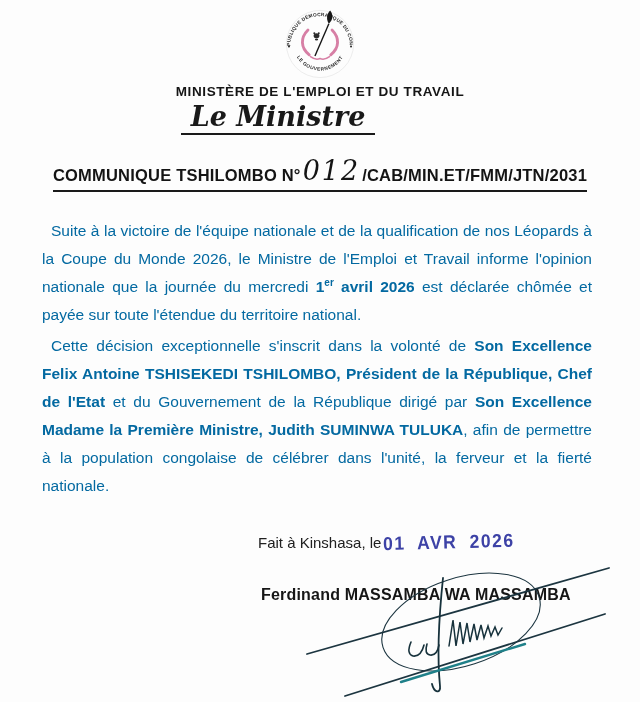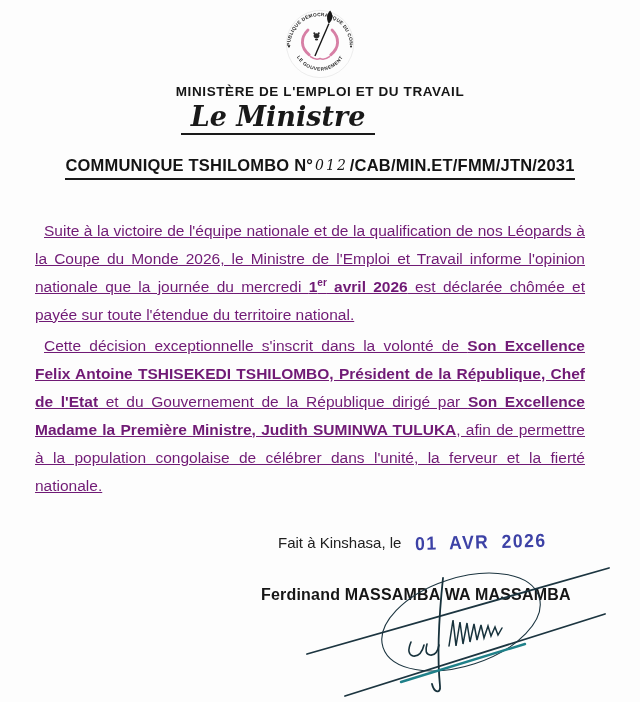--- a/index.html
+++ b/index.html
@@ -41,41 +41,40 @@
     display:inline-block;
     font-size:16.5px;font-weight:bold;color:#141414;
     border-bottom:2.5px solid #1a1a1a;
     padding-bottom:3px;
     letter-spacing:.2px;
     white-space:nowrap;
   }
   .hand-number{
     font-family:"DejaVu Serif", serif;
     font-style:italic;font-weight:400;
-    font-size:14px;letter-spacing:2px;
+    font-size:27px;letter-spacing:2px;
     position:relative;top:-1px;
     padding:0 2px;
   }
   
   .para{
-    position:absolute;left:35px;width:550px;
+    position:absolute;left:42px;width:550px;
     font-size:15.5px;line-height:28px;
     text-align:justify;text-indent:9px;
-    color:#701a75;
-    text-decoration:underline;
+    color:#0369a1;
   }
   #para1{top:201px;}
   #para2{top:316px;}
   .para .b{font-weight:bold;}
   .para sup{font-size:10px;line-height:0;}
   
   .dateline{
-    position:absolute;top:532px;left:278px;
+    position:absolute;top:532px;left:258px;
     font-size:15px;color:#202020;
-    display:flex;align-items:center;gap:14px;
+    display:flex;align-items:center;gap:2px;
   }
   .stamp{
     display:inline-block;
     font-size:17.5px;font-weight:bold;
     color:#3d42a6;
     letter-spacing:1.5px;word-spacing:6px;
     transform:rotate(-1.5deg) scaleY(1.08);
     white-space:nowrap;
   }
   .signatory{

